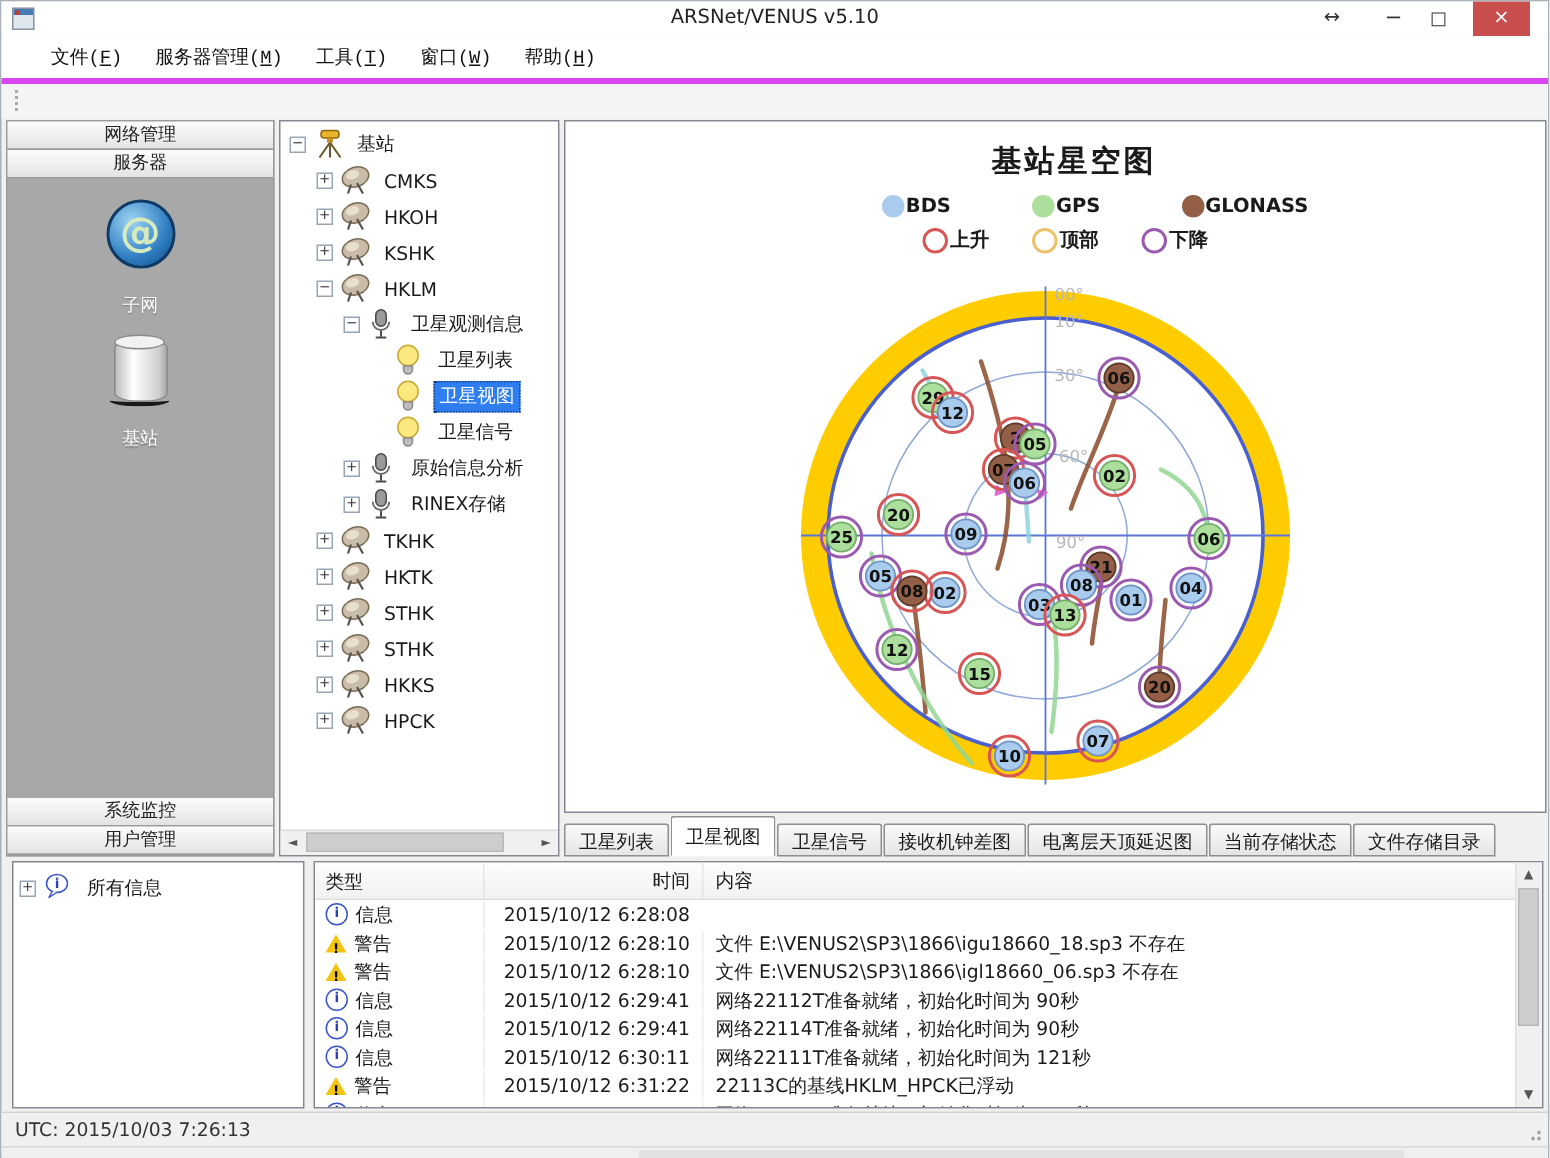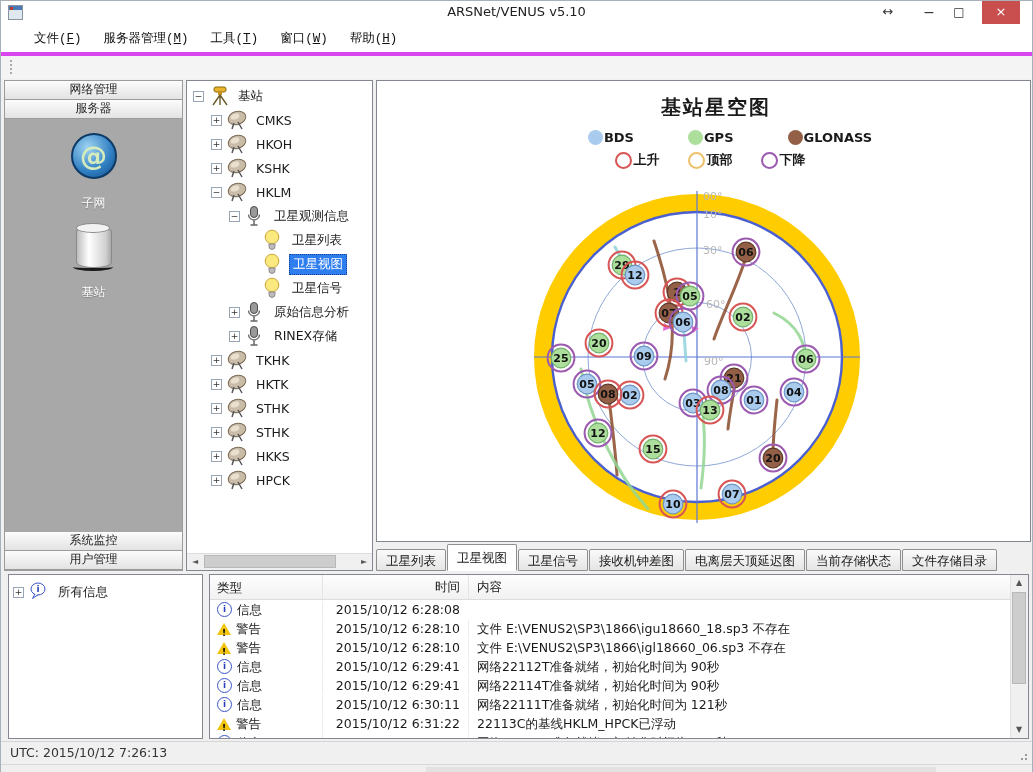--- a/index.html
+++ b/index.html
@@ -585,20 +585,20 @@
         </div>
       <div class="vscroll">
         <div class="vs-arrow vs-up">▲</div>
         <div class="vs-thumb"></div>
         <div class="vs-arrow vs-down">▼</div>
       </div>
     </div>
   </div>
 
   <div class="statusbar">
-    <div class="status-text">UTC: 2015/10/12 7:26:13</div>
+    <div class="status-text">UTC: 2015/10/03 7:26:13</div>
     <div class="grip"></div>
   </div>
   <div class="sliver">
     <div class="sliver-seg"></div>
   </div>
 
 </div>
 
 </body></html>

